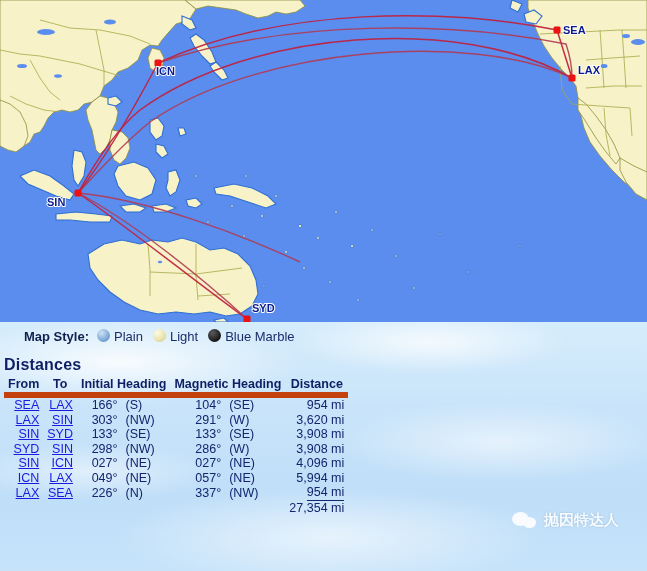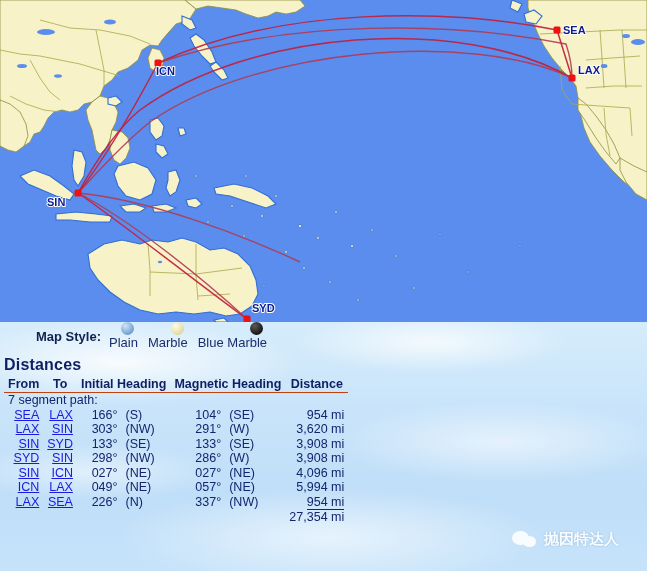--- a/index.html
+++ b/index.html
@@ -32,58 +32,58 @@
   .route{fill:none;stroke:#c0203c;stroke-width:1.5;opacity:.92;}
   .route2{fill:none;stroke:#b03a52;stroke-width:1.4;opacity:.9;}
   .marker{fill:#ee1111;}
   .apt-label{
     font-family:"Liberation Sans", sans-serif;
     font-size:11px;font-weight:bold;fill:#0b1b8c;
     paint-order:stroke;stroke:#ffffff;stroke-width:2px;stroke-linejoin:round;
   }
   
   #mapstyle{
-    position:absolute;left:16px;top:324px;width:580px;height:24px;
+    position:absolute;left:4px;top:324px;width:580px;height:24px;
     display:flex;align-items:center;
     font-size:13px;color:#1b2d6b;
   }
   #mapstyle .ms-label{font-weight:bold;margin-left:20px;margin-right:8px;color:#10204f;}
-  .ms-opt{display:flex;align-items:flex-end;margin-right:10px;cursor:pointer;flex-direction:column;}
+  .ms-opt{display:flex;align-items:flex-start;margin-right:10px;cursor:pointer;}
   .ms-opt .globe{width:13px;height:13px;border-radius:50%;margin-right:4px;display:inline-block;}
   .globe.plain{background:radial-gradient(circle at 35% 30%,#cfe3f5,#7fa9d8 60%,#4f7fb5);}
   .globe.light{background:radial-gradient(circle at 35% 30%,#fdfbe8,#e8e2a8 60%,#c9c07a);}
   .globe.marble{background:radial-gradient(circle at 35% 30%,#5a5a5a,#1c1c1c 65%,#000);}
   .ms-opt .ms-text{color:#1b2d6b;}
   
   #dist-head{
     position:absolute;left:4px;top:356px;
     font-size:16px;font-weight:bold;color:#0e1f63;
     letter-spacing:.2px;
   }
   #dtable{
     position:absolute;left:4px;top:378px;
     border-collapse:collapse;
     font-size:12.5px;color:#14256e;
   }
   #dtable th{
     font-weight:bold;color:#0e1f63;text-align:center;
     padding:0 4px 1px 4px;vertical-align:bottom;line-height:13px;
-    border-bottom:1px solid #c2410c;
+    border-bottom:6px solid #c2410c;
   }
   #dtable td{padding:0 4px;line-height:14.5px;white-space:nowrap;}
   .c-from,.c-to{text-align:right;}
   .c-hd{text-align:right;margin-top:48px;}
   .c-dir{text-align:left;color:#14256e;}
   .c-dist{text-align:right;}
   .apt-link{color:#1a1ae0;text-decoration:underline;cursor:pointer;}
   #segnote{padding-top:2px;color:#14256e;}
   .dist-rule{border-bottom:1px solid #14256e;display:inline-block;padding-bottom:0px;}
   
   #watermark{
-    position:absolute;left:512px;top:529px;
+    position:absolute;left:512px;top:510px;
     display:flex;align-items:center;opacity:.9;
   }
   #watermark .wc{
     width:26px;height:20px;margin-right:6px;position:relative;
   }
   .bubble-a{width:17px;height:14px;left:0;top:2px;border-radius:50%;background:#fff;position:absolute;}
   .bubble-b{width:13px;height:11px;left:11px;top:7px;border-radius:50%;background:#fff;position:absolute;}
   .wm-text{color:#ffffff;font-size:15px;font-weight:bold;text-shadow:0 0 2px rgba(120,160,200,.8);}
 </style>
 </head>
@@ -274,21 +274,21 @@
 </div>
 
 <div id="mapstyle">
   <span class="ms-label">Map Style:</span>
   <span class="ms-opt">
     <span class="globe plain"></span>
     <span class="ms-text">Plain</span>
   </span>
   <span class="ms-opt">
     <span class="globe light"></span>
-    <span class="ms-text">Marble</span>
+    <span class="ms-text">Light</span>
   </span>
   <span class="ms-opt">
     <span class="globe marble"></span>
     <span class="ms-text">Blue Marble</span>
   </span>
 </div>
 
 <div id="dist-head">Distances</div>
 
 <table id="dtable">
@@ -299,23 +299,20 @@
       <th colspan="2">
         <span>Initial Heading</span>
       </th>
       <th colspan="2">
         <span>Magnetic Heading</span>
       </th>
       <th class="c-dist">Distance</th>
     </tr>
   </thead>
   <tbody id="dtable-body">
-    <tr>
-      <td colspan="7" id="segnote">7 segment path:</td>
-    </tr>
   <tr>
         <td class="c-from"><span class="apt-link">SEA</span></td>
         <td class="c-to"><span class="apt-link">LAX</span></td>
         <td class="c-hd">166°</td>
         <td class="c-dir">(S)</td>
         <td class="c-hd">104°</td>
         <td class="c-dir">(SE)</td>
         <td class="c-dist">954 mi</td>
       </tr>
       <tr>

